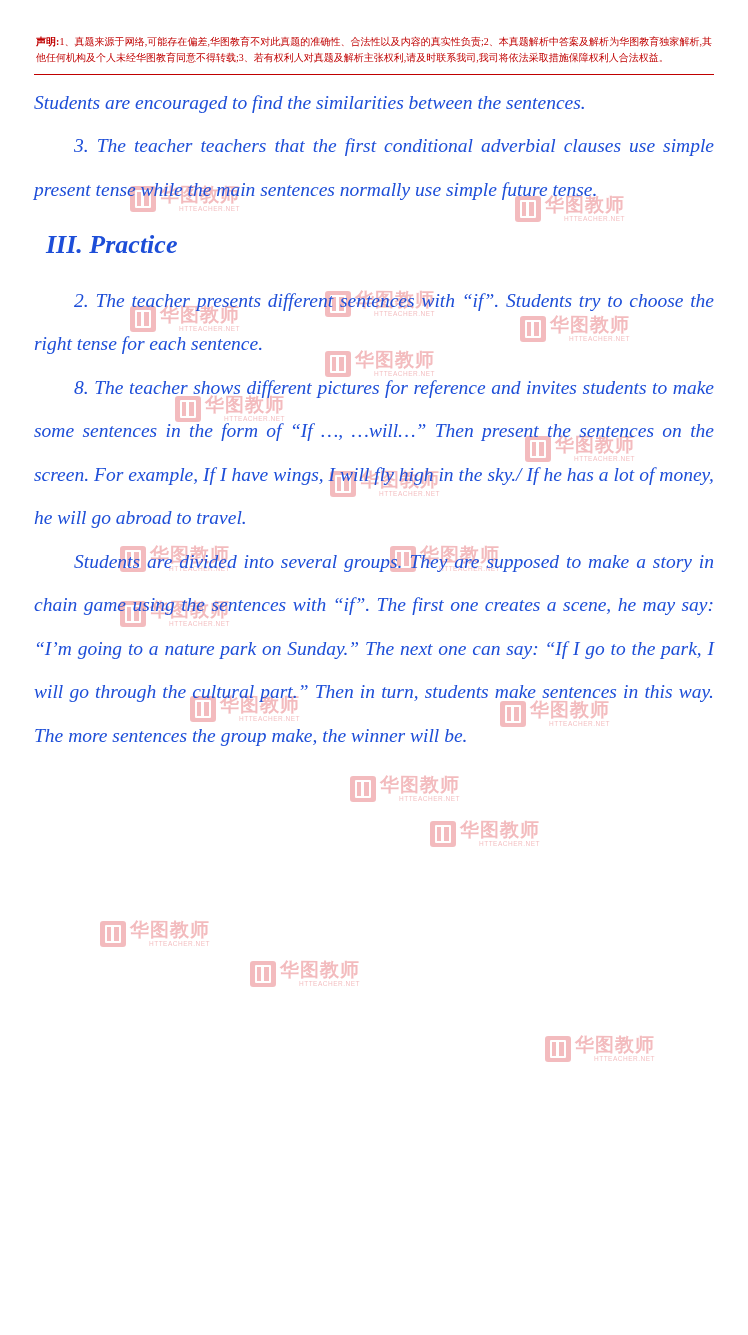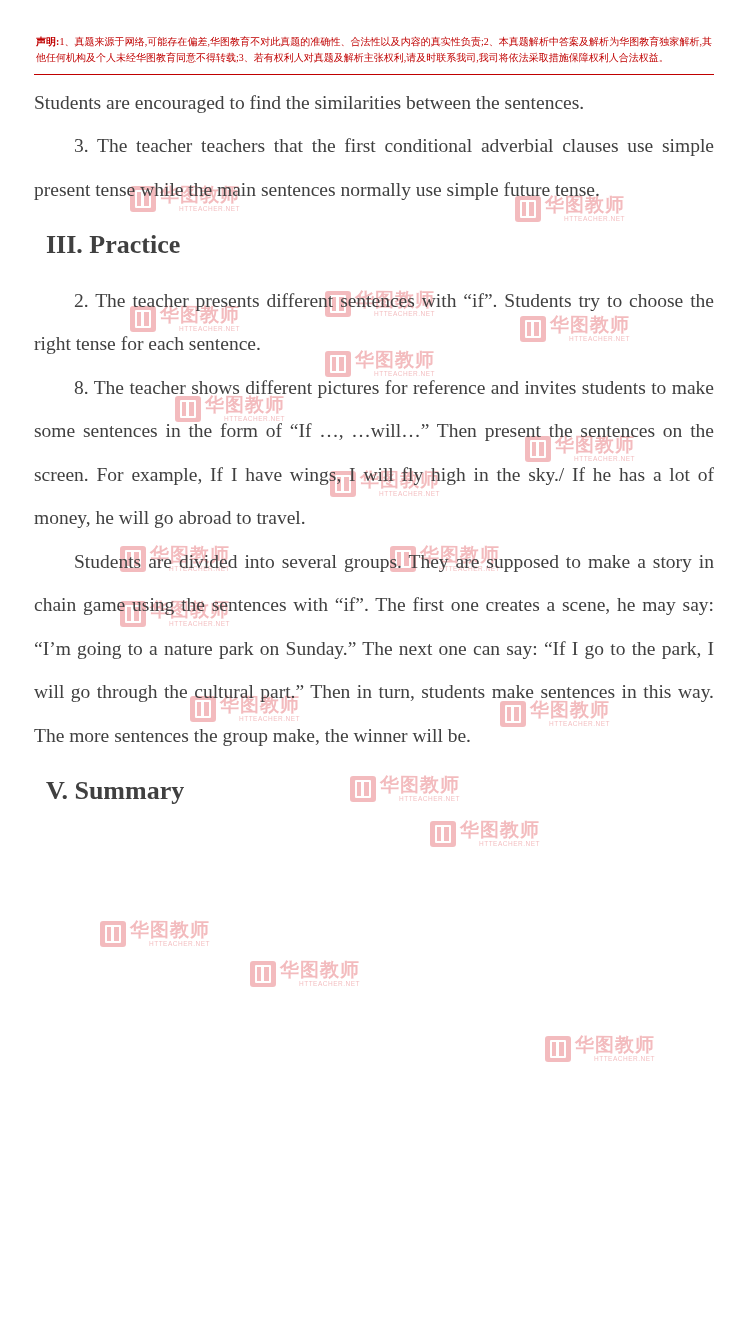--- a/index.html
+++ b/index.html
@@ -38,21 +38,22 @@
   .disclaimer .lead {
     font-weight: bold;
   }
 
   
   .doc-body {
     position: relative;
     z-index: 2;
     font-size: 19.5px;
     line-height: 43.5px;
-    color: #404040;
+    color: #1d4ed8;
+    font-style: italic;
   }
   p.para {
     margin: 0;
     text-align: justify;
     text-justify: inter-word;
   }
   p.indent {
     text-indent: 40px;
   }
   h3.heading {
@@ -273,16 +274,15 @@
     <span class="lead">声明:</span><span>1、真题来源于网络,可能存在偏差,华图教育不对此真题的准确性、合法性以及内容的真实性负责;2、本真题解析中答案及解析为华图教育独家解析,其他任何机构及个人未经华图教育同意不得转载;3、若有权利人对真题及解析主张权利,请及时联系我司,我司将依法采取措施保障权利人合法权益。</span>
   </div>
 
   <div class="doc-body" id="doc-body">
       <p class="para">Students are encouraged to find the similarities between the sentences.</p>
       <p class="para indent">3. The teacher teachers that the first conditional adverbial clauses use simple present tense while the main sentences normally use simple future tense.</p>
       <h3 class="heading">III. Practice</h3>
       <p class="para indent">2. The teacher presents different sentences with “if”. Students try to choose the right tense for each sentence.</p>
       <p class="para indent">8. The teacher shows different pictures for reference and invites students to make some sentences in the form of “If …, …will…” Then present the sentences on the screen. For example, If I have wings, I will fly high in the sky./ If he has a lot of money, he will go abroad to travel.</p>
       <p class="para indent">Students are divided into several groups. They are supposed to make a story in chain game using the sentences with “if”. The first one creates a scene, he may say: “I’m going to a nature park on Sunday.” The next one can say: “If I go to the park, I will go through the cultural part.” Then in turn, students make sentences in this way. The more sentences the group make, the winner will be.</p>
-      <h3 class="heading">V. Summary</h3>
     </div>
 
 </div>
 
 </body></html>

